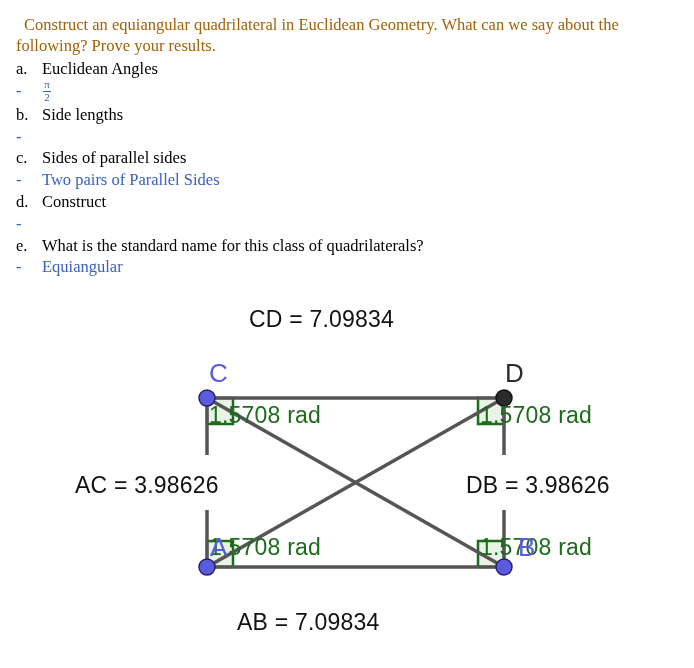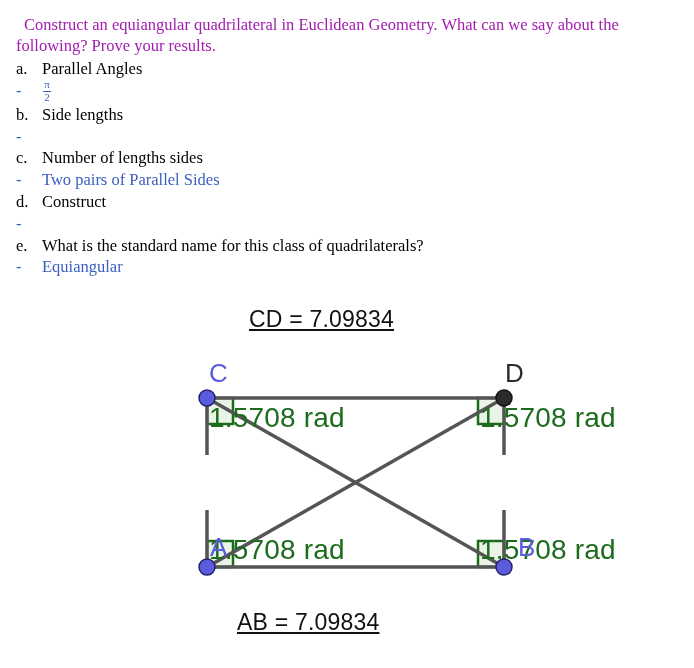--- a/index.html
+++ b/index.html
@@ -21,21 +21,21 @@
     left: 0;
     top: 0;
     width: 694px;
     padding: 14px 16px 0 16px;
     box-sizing: border-box;
   }
   .prompt {
     font-family: "Liberation Serif", serif;
     font-size: 16.5px;
     line-height: 1.28;
-    color: #a21caf;
+    color: #a16207;
     text-indent: 8px;
     margin: 0 0 2px 0;
   }
   .qa-list {
     margin: 0;
     padding: 0;
     list-style: none;
   }
   .qa-row {
     display: flex;
@@ -100,45 +100,44 @@
   .fig-label {
     position: absolute;
     font-family: "Liberation Sans", sans-serif;
     white-space: nowrap;
   }
   .len-label {
     color: #111111;
     font-size: 23px;
     font-weight: 400;
     letter-spacing: 0.2px;
-    text-decoration: underline;
   }
   .angle-label {
     color: #1d6b1d;
-    font-size: 28px;
+    font-size: 23px;
     letter-spacing: 0.2px;
   }
   .pt-label {
     font-size: 26px;
   }
   .pt-blue { color: #5b5bdd; }
   .pt-dark { color: #2b2b2b; }
 </style>
 </head>
 <body>
 
 <div id="question-block">
 
   <p class="prompt">Construct an equiangular quadrilateral in Euclidean Geometry.  What can we say about the following? Prove your results.</p>
 
   <ul class="qa-list">
 
     <li class="qa-row question">
       <span class="qa-marker">a.</span>
-      <span class="qa-text">Parallel Angles</span>
+      <span class="qa-text">Euclidean Angles</span>
     </li>
 
     <li class="qa-row answer">
       <span class="qa-marker">-</span>
       <span class="qa-text"><span class="frac">
             <span class="num">π</span>
             <span class="bar"></span>
             <span class="den">2</span>
           </span></span>
     </li>
@@ -147,21 +146,21 @@
       <span class="qa-marker">b.</span>
       <span class="qa-text">Side lengths</span>
     </li>
 
     <li class="qa-row answer">
       <span class="qa-marker">-</span>
     </li>
 
     <li class="qa-row question">
       <span class="qa-marker">c.</span>
-      <span class="qa-text">Number of lengths sides</span>
+      <span class="qa-text">Sides of parallel sides</span>
     </li>
 
     <li class="qa-row answer">
       <span class="qa-marker">-</span>
       <span class="qa-text">Two pairs of Parallel Sides</span>
     </li>
 
     <li class="qa-row question">
       <span class="qa-marker">d.</span>
       <span class="qa-text">Construct</span>
@@ -209,21 +208,23 @@
     <circle cx="207" cy="110" r="8" fill="#5b5bdd" stroke="#24246e" stroke-width="1.5"></circle>
     <circle cx="504" cy="110" r="8" fill="#2b2b2b" stroke="#141414" stroke-width="1.5"></circle>
     <circle cx="207" cy="279" r="8" fill="#5b5bdd" stroke="#24246e" stroke-width="1.5"></circle>
     <circle cx="504" cy="279" r="8" fill="#5b5bdd" stroke="#24246e" stroke-width="1.5"></circle>
   </svg>
 
   <div class="fig-label len-label" style="left:249px; top:18px;">CD = 7.09834</div>
 
   <div class="fig-label len-label" style="left:237px; top:321px;">AB = 7.09834</div>
 
-
+  <div class="fig-label len-label" style="left:75px; top:184px;">AC = 3.98626</div>
+
+  <div class="fig-label len-label" style="left:466px; top:184px;">DB = 3.98626</div>
 
   <div class="fig-label angle-label" style="left:209px; top:114px;">1.5708 rad</div>
 
   <div class="fig-label angle-label" style="left:480px; top:114px;">1.5708 rad</div>
 
   <div class="fig-label angle-label" style="left:209px; top:246px;">1.5708 rad</div>
 
   <div class="fig-label angle-label" style="left:480px; top:246px;">1.5708 rad</div>
 
   <div class="fig-label pt-label pt-blue" style="left:209px; top:70px;">C</div>

